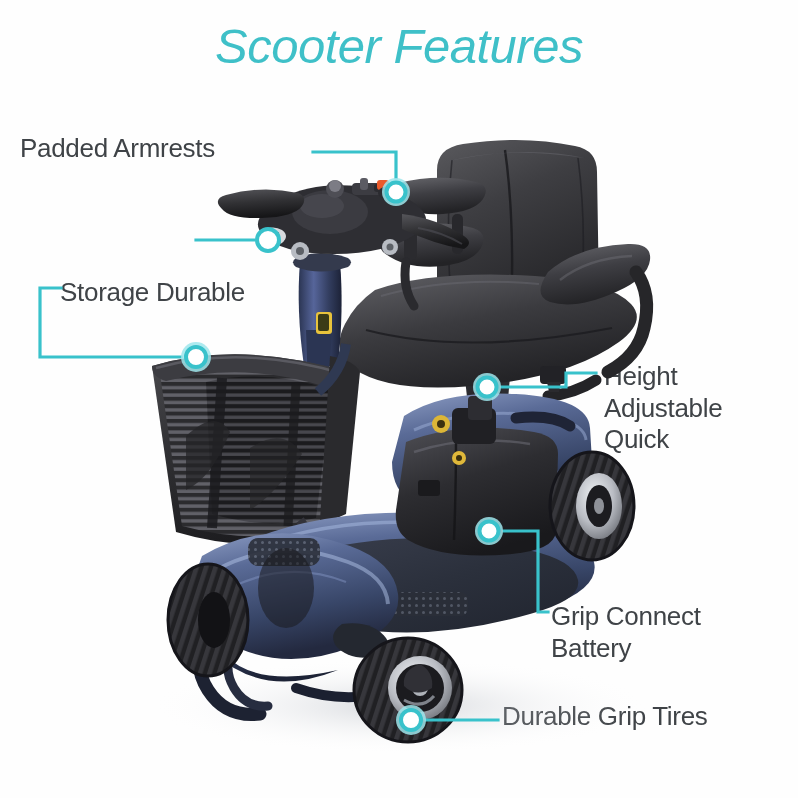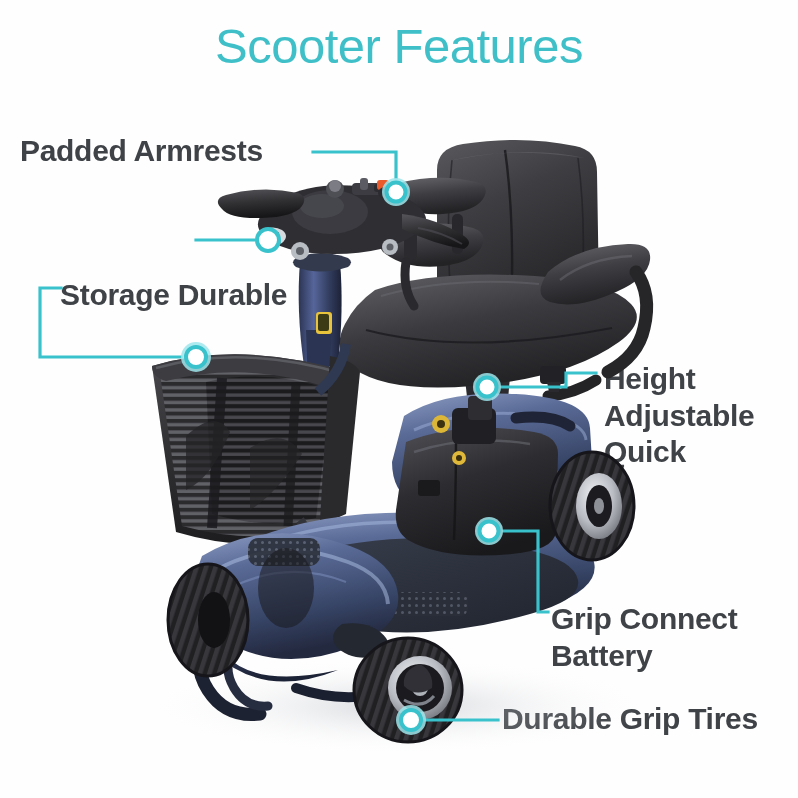--- a/index.html
+++ b/index.html
@@ -6,26 +6,27 @@
   body{width:798px;height:798px;overflow:hidden;
        font-family:"Liberation Sans","DejaVu Sans",sans-serif;}
 
   #stage{position:relative;width:798px;height:798px;background:#fefefe;overflow:hidden;}
 
   
   .title{
     position:absolute;left:0;top:18px;width:798px;text-align:center;
     font-size:49px;font-weight:400;letter-spacing:-0.5px;
     color:#3fc0c8;
+    font-style:italic;
   }
 
   
   .label{
-    position:absolute;color:#3f4347;font-weight:700;
-    font-size:30px;line-height:1.22;letter-spacing:-0.3px;
+    position:absolute;color:#3f4347;font-weight:400;
+    font-size:26px;line-height:1.22;letter-spacing:-0.3px;
     white-space:pre-line;
   }
   .lbl-armrests{left:20px;  top:133px;}
   .lbl-headlights{left:20px;top:219px;}
   .lbl-basket{left:60px;    top:277px;}
   .lbl-height{left:604px;   top:361px;}
   .lbl-battery{left:551px;  top:601px;}
   .lbl-tires{left:502px;    top:701px;}
 
   

